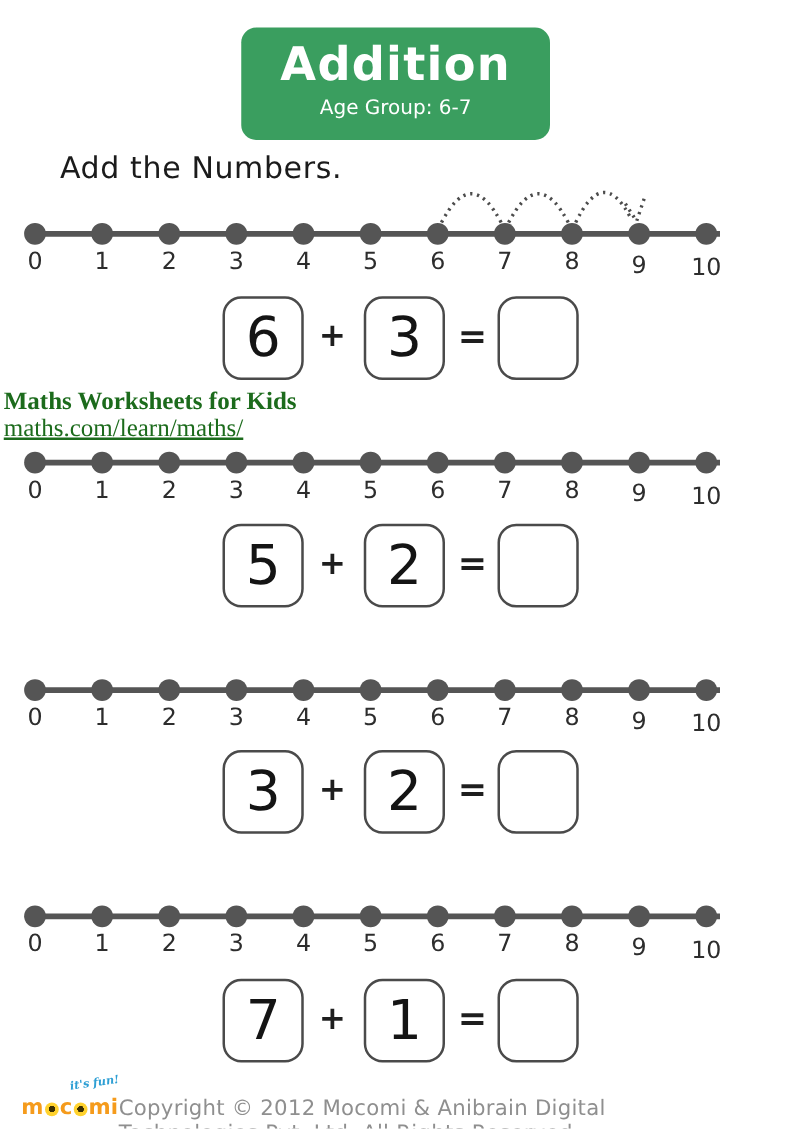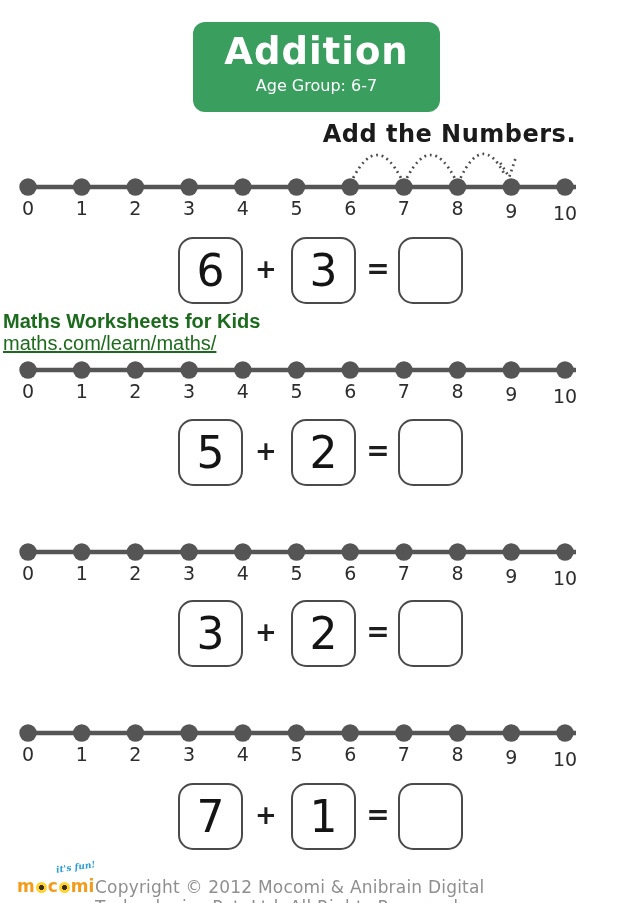--- a/index.html
+++ b/index.html
@@ -6,41 +6,41 @@
   .page{position:relative;width:576px;height:903px;background:#ffffff;overflow:hidden;
         font-family:"DejaVu Sans",sans-serif;}
 
   
   .header-badge{position:absolute;left:193px;top:22px;width:247px;height:90px;
     background:#3a9e5f;border-radius:12px;text-align:center;}
   .header-title{margin-top:8px;font-size:37px;font-weight:700;color:#ffffff;letter-spacing:1px;}
   .header-age{margin-top:3px;font-size:16px;color:#ffffff;}
 
   
-  .sheet-title{position:absolute;left:0;right:0;top:120px;text-align:right;padding-left:36px;
-    font-size:24px;font-weight:700;color:#1b1b1b;letter-spacing:0.5px;}
+  .sheet-title{position:absolute;left:0;right:0;top:120px;text-align:left;padding-left:48px;
+    font-size:24px;font-weight:400;color:#1b1b1b;letter-spacing:0.5px;}
 
   
   .numberline{position:absolute;left:0;width:638px;height:78px;}
 
   
   .equation{position:absolute;left:0;width:638px;height:66px;}
   .eq-box{position:absolute;top:0;width:61px;height:63px;border:2.6px solid #4a4a4a;
     border-radius:15px;display:flex;align-items:center;justify-content:center;
     font-size:44px;color:#141414;background:#fff;}
   .eq-box.a{left:178px;}
   .eq-box.b{left:291px;}
   .eq-box.ans{left:398px;}
   .eq-op{position:absolute;top:0;height:64px;line-height:64px;text-align:center;
     font-weight:700;color:#1e1e1e;}
   .eq-op.plus{left:246px;width:40px;font-size:26px;}
   .eq-op.equals{left:358px;width:40px;font-size:28px;}
 
   
-  .credit{position:absolute;left:3px;top:310px;font-family:Liberation Sans, sans-serif;color:#1c6b1c;}
+  .credit{position:absolute;left:3px;top:310px;font-family:Liberation Serif, serif;color:#1c6b1c;}
   .credit-title{font-size:20px;font-weight:700;line-height:1.1;}
   .credit-link{display:inline-block;font-size:20px;color:#1c6b1c;text-decoration:underline;
     line-height:1.15;cursor:pointer;}
 
   
   .logo{position:absolute;left:17px;top:863px;width:78px;height:33px;cursor:pointer;}
   .logo-tagline{position:absolute;right:0px;top:-1px;font-family:"DejaVu Serif",serif;
     font-style:italic;font-weight:700;font-size:9px;color:#2e9fd4;transform:rotate(-8deg);}
   .logo-letters{position:absolute;left:0;bottom:1px;display:flex;align-items:center;
     font-size:17px;font-weight:700;color:#f59b1c;line-height:1;}

